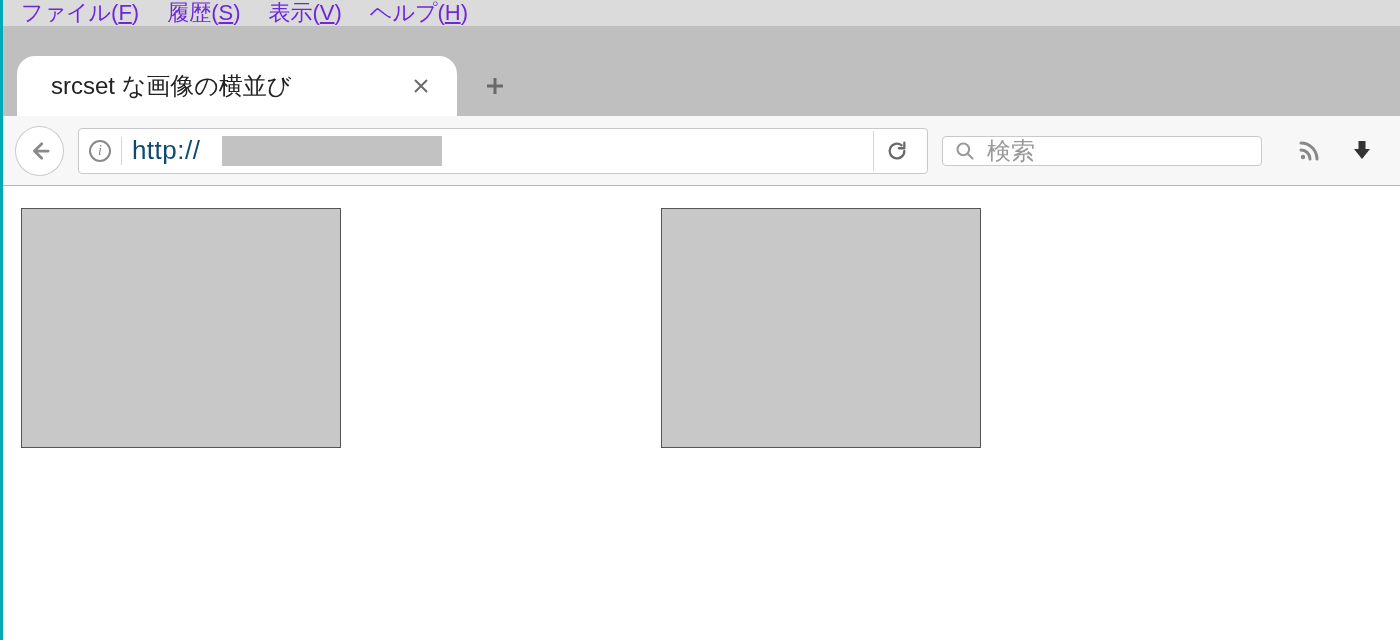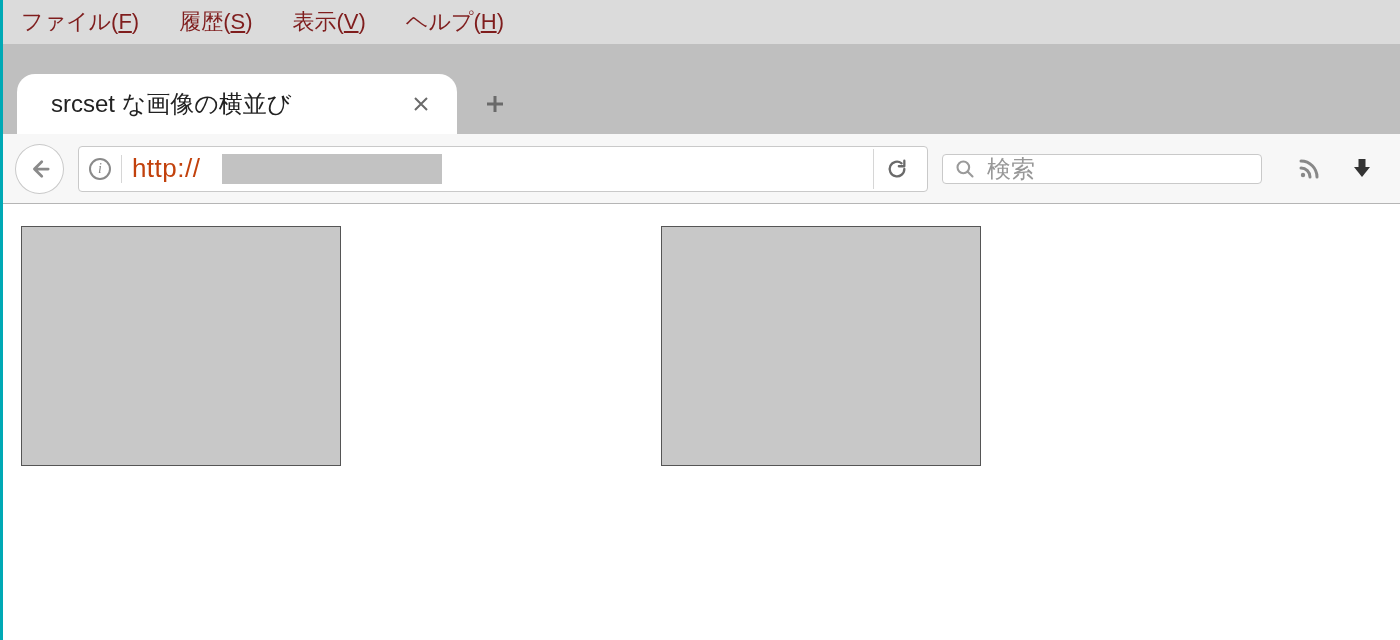--- a/index.html
+++ b/index.html
@@ -1,28 +1,28 @@
 <!DOCTYPE html>
 <html><head>
 <meta charset="utf-8">
 <style>
   * { box-sizing: border-box; margin: 0; padding: 0; }
   html, body { width: 1400px; height: 640px; font-family: "Meiryo", "Hiragino Sans", sans-serif; background: #fff; }
   body { border-left: 3px solid #00a9b5; }
 
   
   .menubar {
-    height: 44px;
+    height: 26px;
     background: #dbdbdb;
     display: flex;
     align-items: center;
     padding: 0 6px;
     font-size: 22px;
-    color: #7f1d1d;
-    gap: 16px;
+    color: #6d28d9;
+    gap: 4px;
   }
   .menubar .menu-item {
     padding: 4px 12px;
     white-space: nowrap;
     cursor: default;
   }
   .menubar .menu-item .ul { text-decoration: underline; }
 
   
   .tabstrip {
@@ -94,21 +94,21 @@
   }
   .urlbar .info-icon {
     width: 22px; height: 22px;
     border: 2px solid #8a8a8a;
     border-radius: 50%;
     display:flex;align-items:center;justify-content:center;
     font-size:14px;font-style:italic;color:#8a8a8a;font-family:Georgia,serif;
   }
   .urlbar .sep { width:1px; height:28px; background:#d6d6d6; }
   .urlbar .url-text {
-    font-size: 26px; color:#c2410c; letter-spacing: .5px;
+    font-size: 26px; color:#0c4a6e; letter-spacing: .5px;
     display:flex; align-items:center; gap:22px;
     flex:1;
     text-align:center;
   }
   .urlbar .url-text .redacted {
     display:inline-block; width:220px; height:30px; background:#c2c2c2;
   }
   .urlbar .reload {
     width:48px;height:40px; border-left:1px solid #d6d6d6;
     display:flex;align-items:center;justify-content:center;

